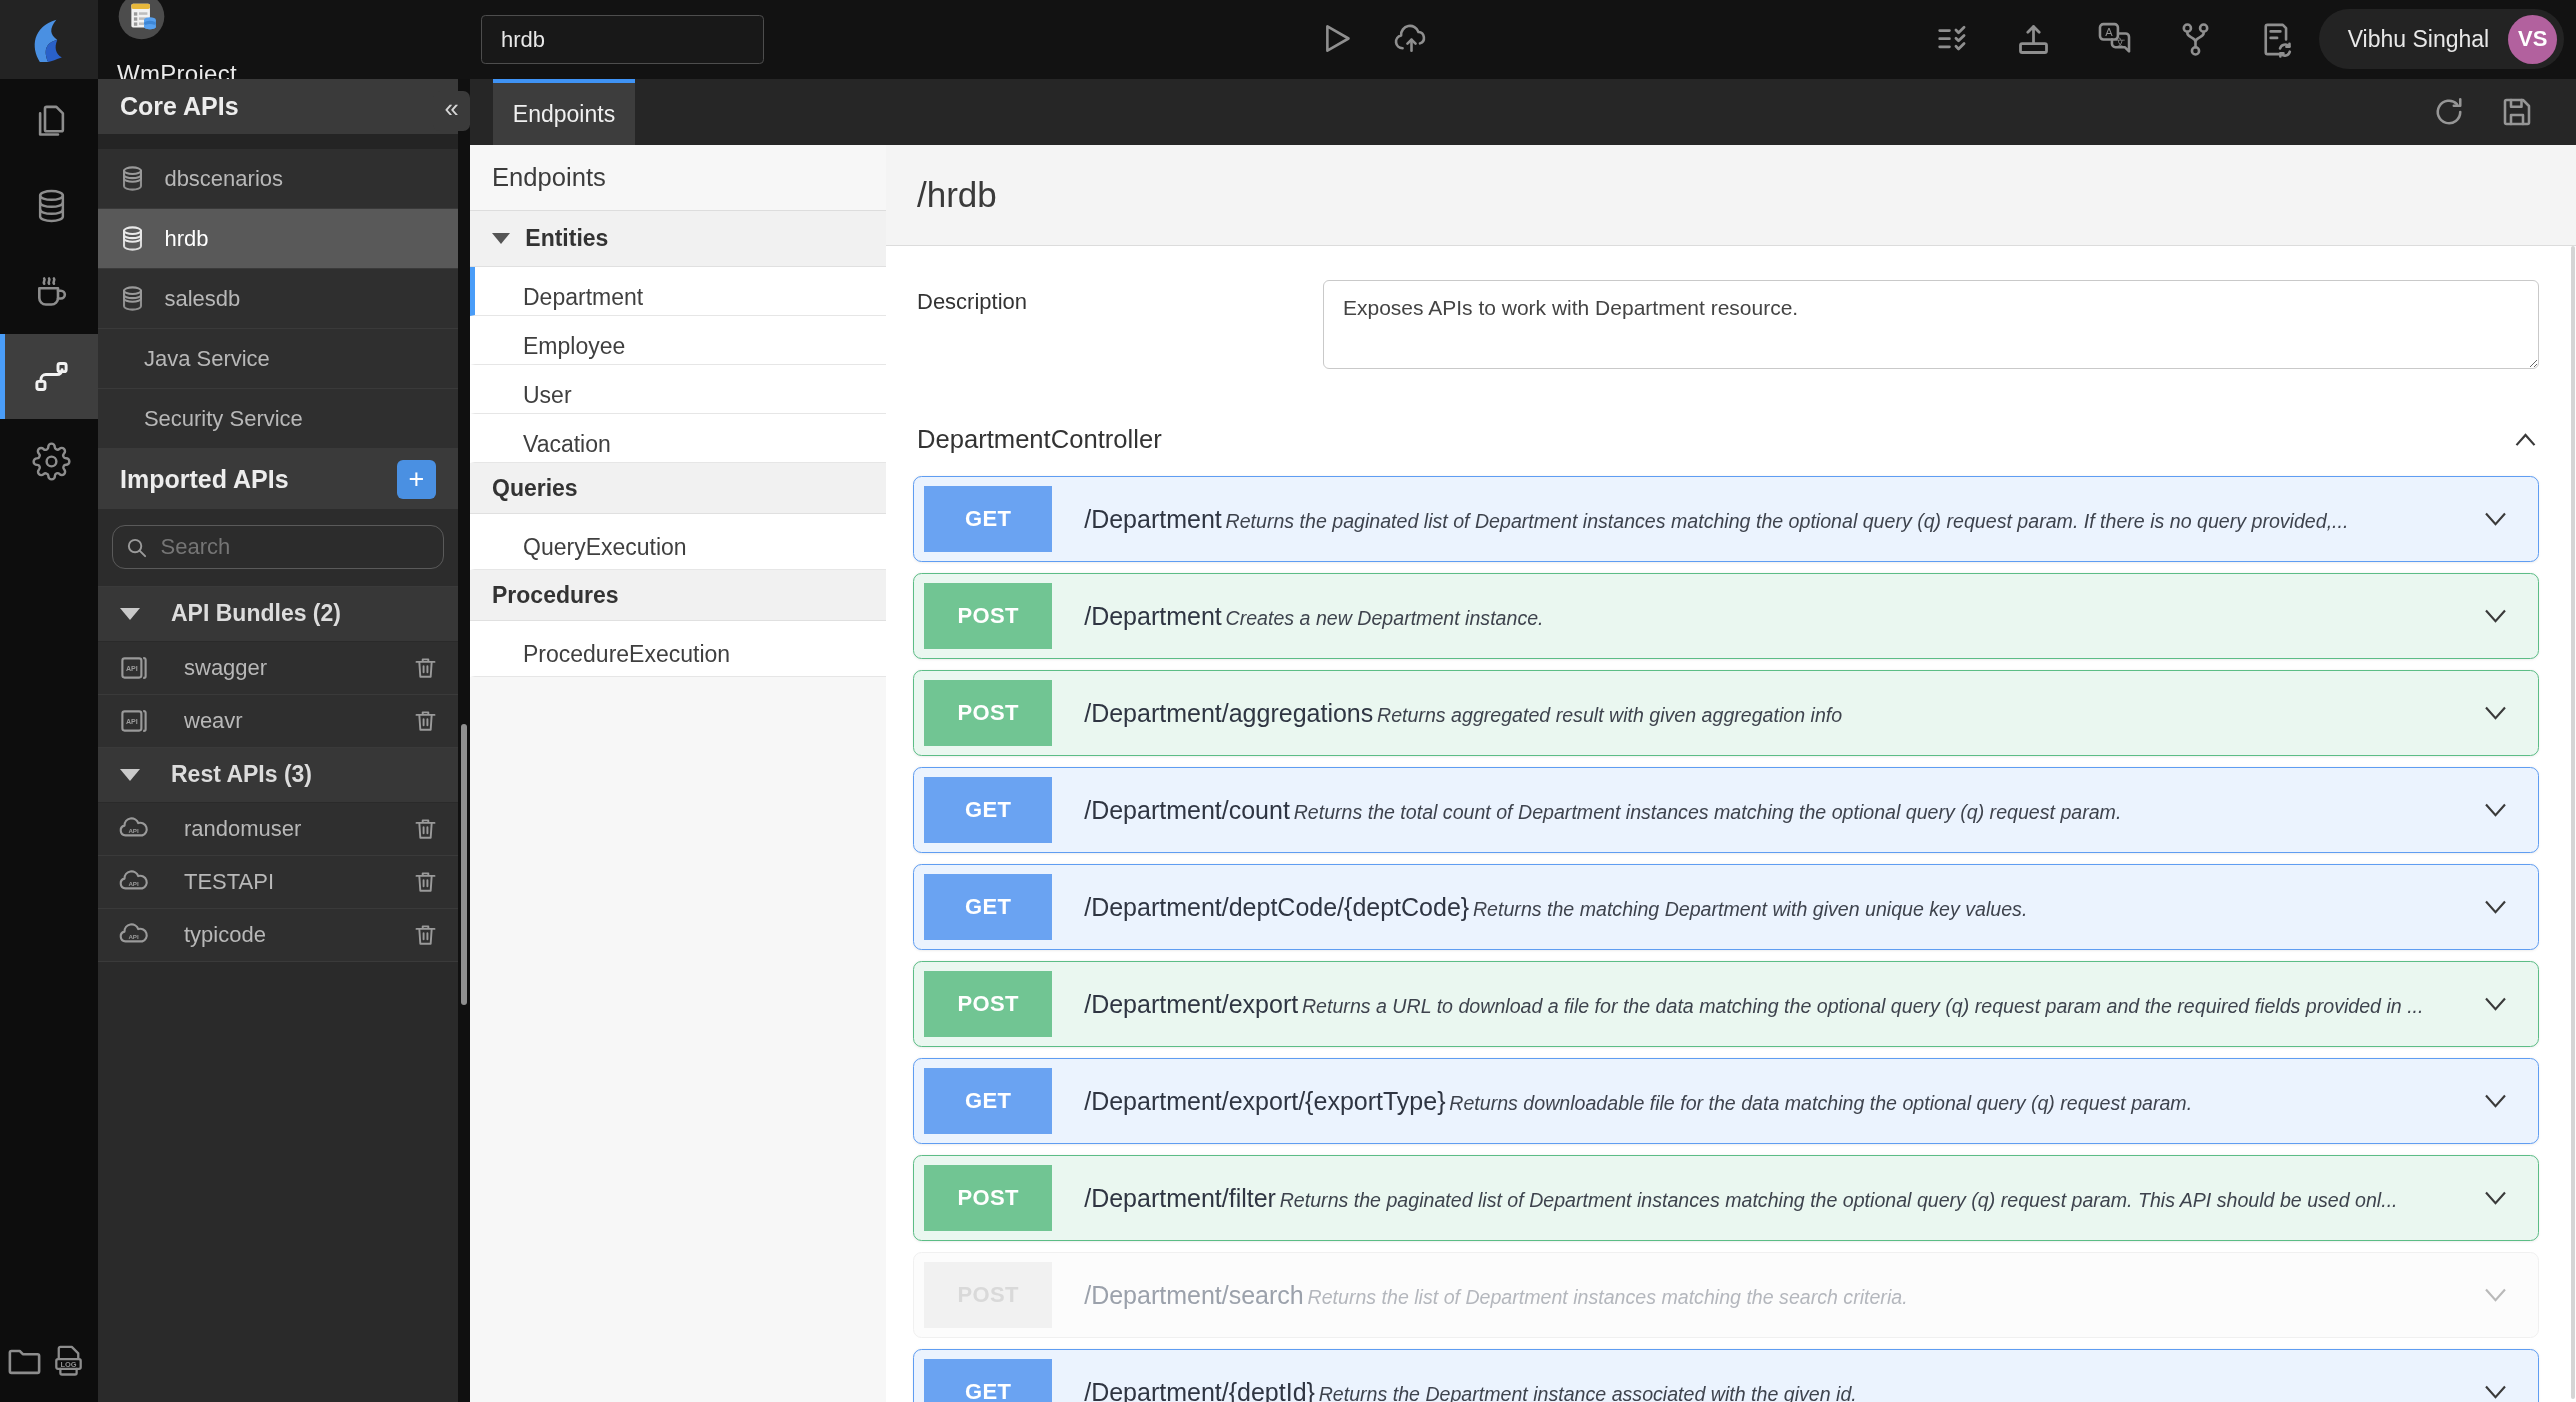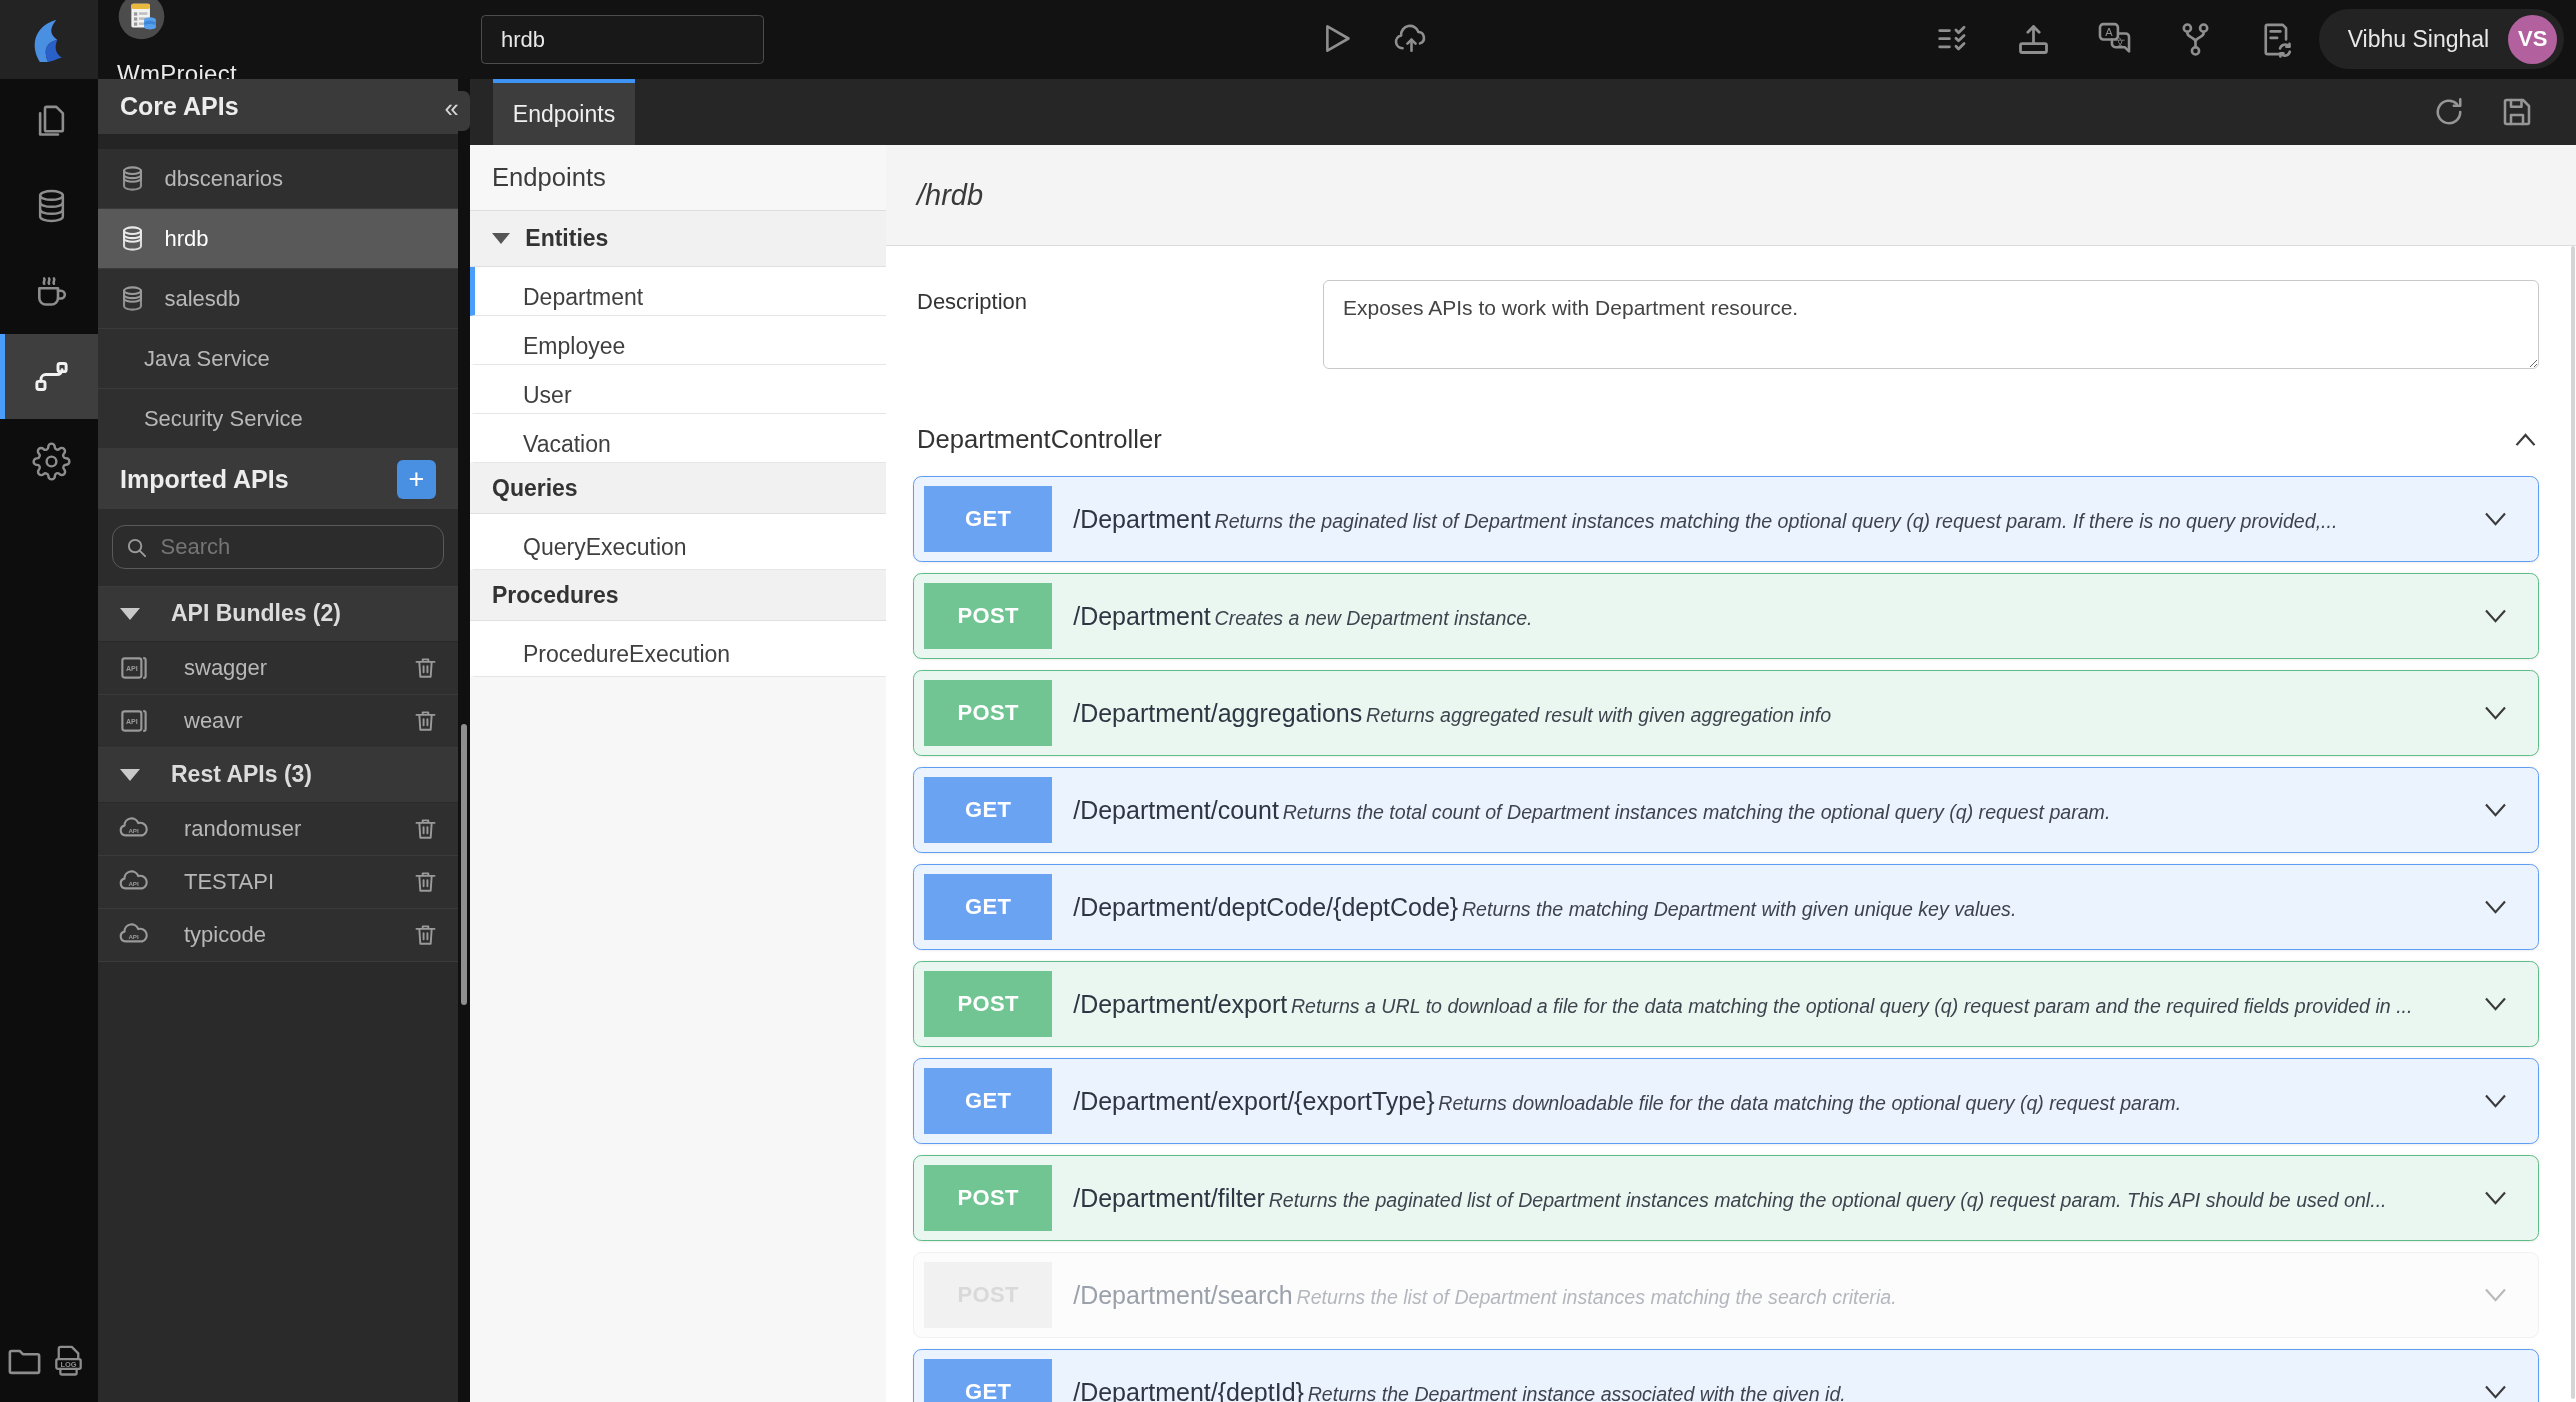--- a/index.html
+++ b/index.html
@@ -92,35 +92,35 @@
   .ex-item.tall { height:56px; }
   .ex-fill { flex:1; background:#f7f7f7; }
 
   
   .main-col { flex:1; display:flex; flex-direction:column; min-width:0; }
   .main-dark { height:66px; background:#262626; flex:0 0 66px; display:flex; align-items:center;
     justify-content:flex-end; gap:32px; padding-right:41px; }
   .main-dark .tb-btn { color:#969696; }
   .main-band { height:101px; background:#f4f4f4; border-bottom:0.9px solid #dcdcdc; display:flex; align-items:center;
     padding:0 31px; flex:0 0 101px; }
-  .main-band h1 { font-size:29px; color:#3a3a3a; font-weight:500;font-style:italic; }
+  .main-band h1 { font-size:35px; color:#3a3a3a; font-weight:500; }
   .main-content { flex:1; background:#fff; overflow:hidden; padding:34px 0 0 0; position:relative; }
   .desc-row { display:flex; padding:0 37px 0 31px; }
   .desc-label { width:406px; flex:0 0 406px; font-size:22px; color:#333; padding-top:8.5px; }
   .desc-input { flex:1; height:89px; border:0.9px solid #c9c9c9; border-radius:6px; padding:15.3px 19px;
     font-size:21px; color:#444; font-family:"Liberation Sans", sans-serif; resize:vertical; outline:none; }
   .controller-row { display:flex; align-items:center; justify-content:space-between; padding:0 37px 0 31px; margin-top:56px; }
   .controller-row h2 { font-size:25.6px; color:#333; font-weight:400;text-align:right; }
   .chev-btn { background:none; border:none; color:#3a3a3a; cursor:pointer; }
   .cards { margin:22px 37px 0 27px; }
   .card { height:86px; border-radius:8.5px; display:flex; align-items:center; margin-bottom:11px;
     padding:0 25.6px 0 10.2px; box-shadow:0 0.9px 2.6px rgba(0,0,0,.07); cursor:pointer; border:1.7px solid transparent; }
   .card .badge { width:128px; height:66px; flex:0 0 128px; display:flex; align-items:center; justify-content:center;
     color:#fff; font-size:22px; font-weight:700; letter-spacing:0.4px; }
-  .card .ctext { margin-left:21px; min-width:0;text-align:right; }
+  .card .ctext { margin-left:32px; min-width:0;text-align:right; }
   .card .cpath { font-size:25px; color:#2f3542; font-weight:500; white-space:nowrap; overflow:hidden; }
   .card .cdesc { font-size:19.6px; font-style:italic; color:#3e434d; margin-top:6px; white-space:nowrap; overflow:hidden; }
   .card .chev { margin-left:auto; color:#3a3a3a; flex:0 0 31px; }
   .card.get  { background:#ebf3fe; border-color:#5f9df2; }
   .card.get .badge { background:#6aa3f2; }
   .card.post { background:#eaf7f0; border-color:#5cbd86; }
   .card.post .badge { background:#71c593; }
   .card.disabled { background:#fcfcfc; border-color:#f0f0f0; box-shadow:none; }
   .card.disabled .badge { background:#f1f1f1; color:#d9d9d9; }
   .card.disabled .cpath { color:#9ba1ab; }

